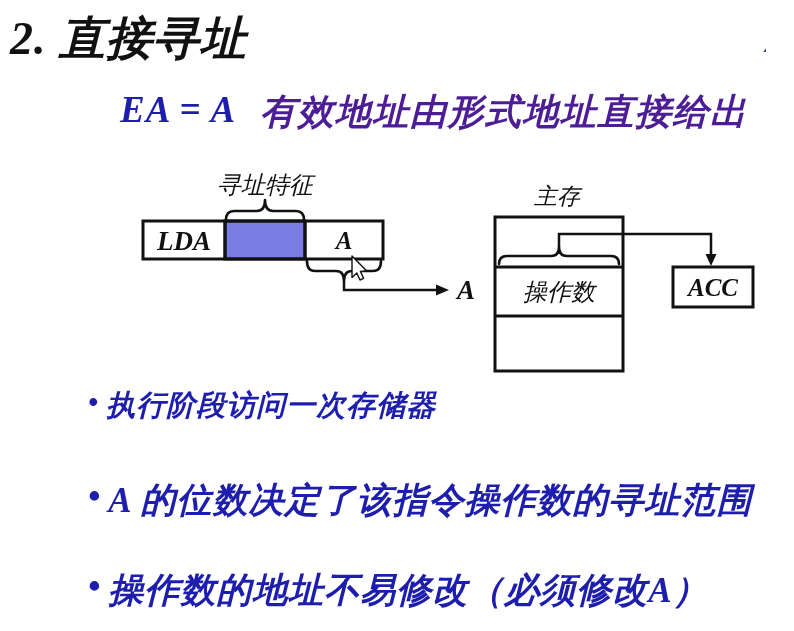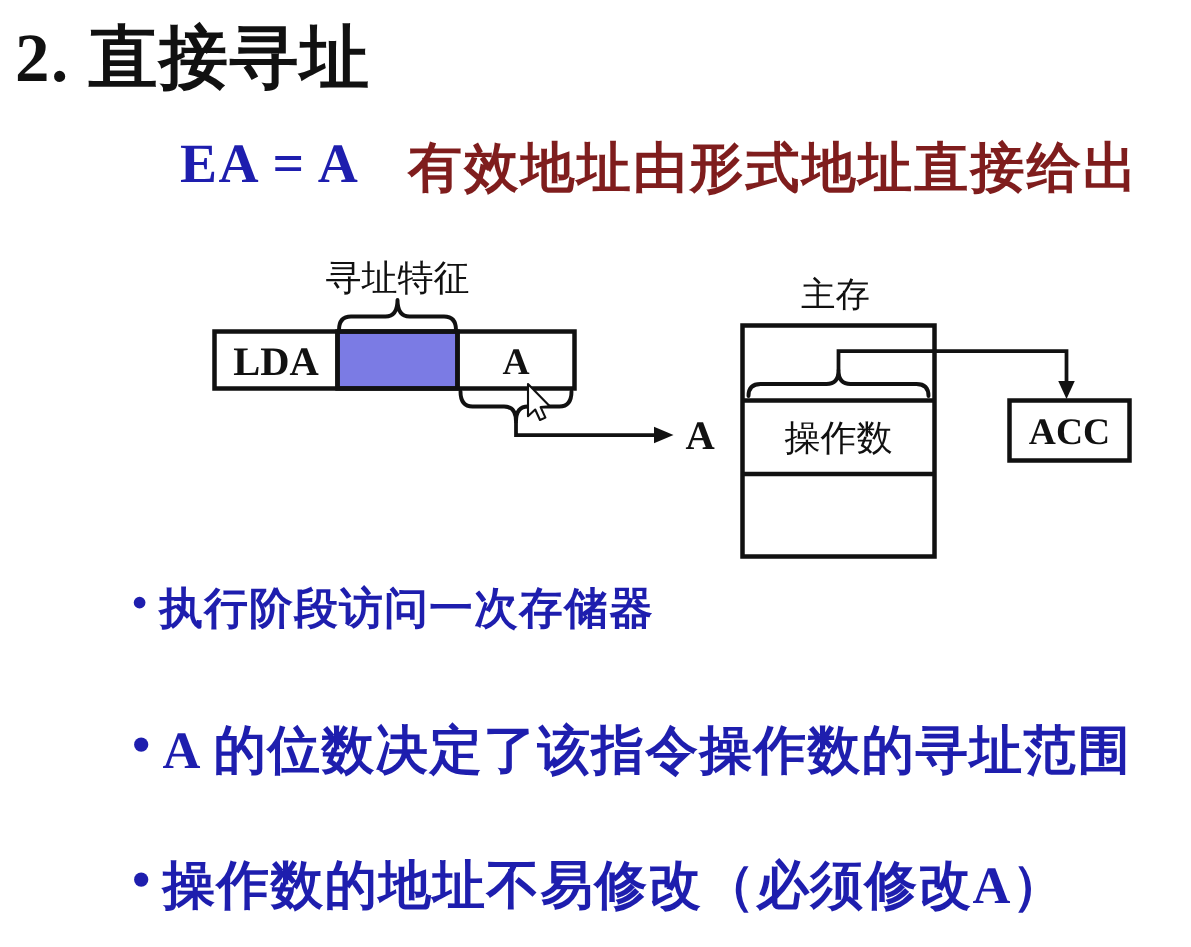--- a/index.html
+++ b/index.html
@@ -1,28 +1,28 @@
 <!DOCTYPE html>
 <html><head>
 <meta charset="utf-8">
 <style>
   html,body{margin:0;padding:0;}
   body{background:#ffffff;font-family:"Liberation Serif","DejaVu Serif",serif;}
-  .slide{position:relative;width:766px;height:631px;background:#ffffff;overflow:hidden;}
+  .slide{position:relative;width:766px;height:631px;background:#ffffff;overflow:hidden;font-style:italic;}
 
   .title{position:absolute;left:10px;top:8px;font-size:46px;font-weight:bold;
          color:#111111;letter-spacing:1px;white-space:nowrap;}
   .page-num{position:absolute;left:762px;top:-2px;font-size:60px;font-weight:bold;
             color:#2b4a87;transform:skewX(-4deg);}
 
   .formula-row{position:absolute;left:0;top:88px;width:794px;height:52px;}
   .formula{position:absolute;left:120px;top:0;font-size:37px;font-weight:bold;
            color:#1e1eae;letter-spacing:1px;white-space:nowrap;text-align:center;}
-  .formula-desc{position:absolute;left:272px;top:0;font-size:36px;font-weight:bold;
-                color:#7f1d1d;letter-spacing:1.5px;white-space:nowrap;}
+  .formula-desc{position:absolute;left:260px;top:0;font-size:36px;font-weight:bold;
+                color:#4c1d95;letter-spacing:1.5px;white-space:nowrap;}
 
   .diagram{position:absolute;left:130px;top:160px;width:664px;height:220px;}
 
   .bullet{position:absolute;left:88px;display:flex;align-items:flex-start;
           color:#1e1eae;font-weight:bold;white-space:nowrap;}
   .bullet .dot{margin-right:7px;}
   .bullet-1{top:386px;font-size:29px;letter-spacing:1px;}
   .bullet-2{top:477px;font-size:35px;letter-spacing:1px;}
   .bullet-3{top:567px;font-size:35px;letter-spacing:1px;}
 

